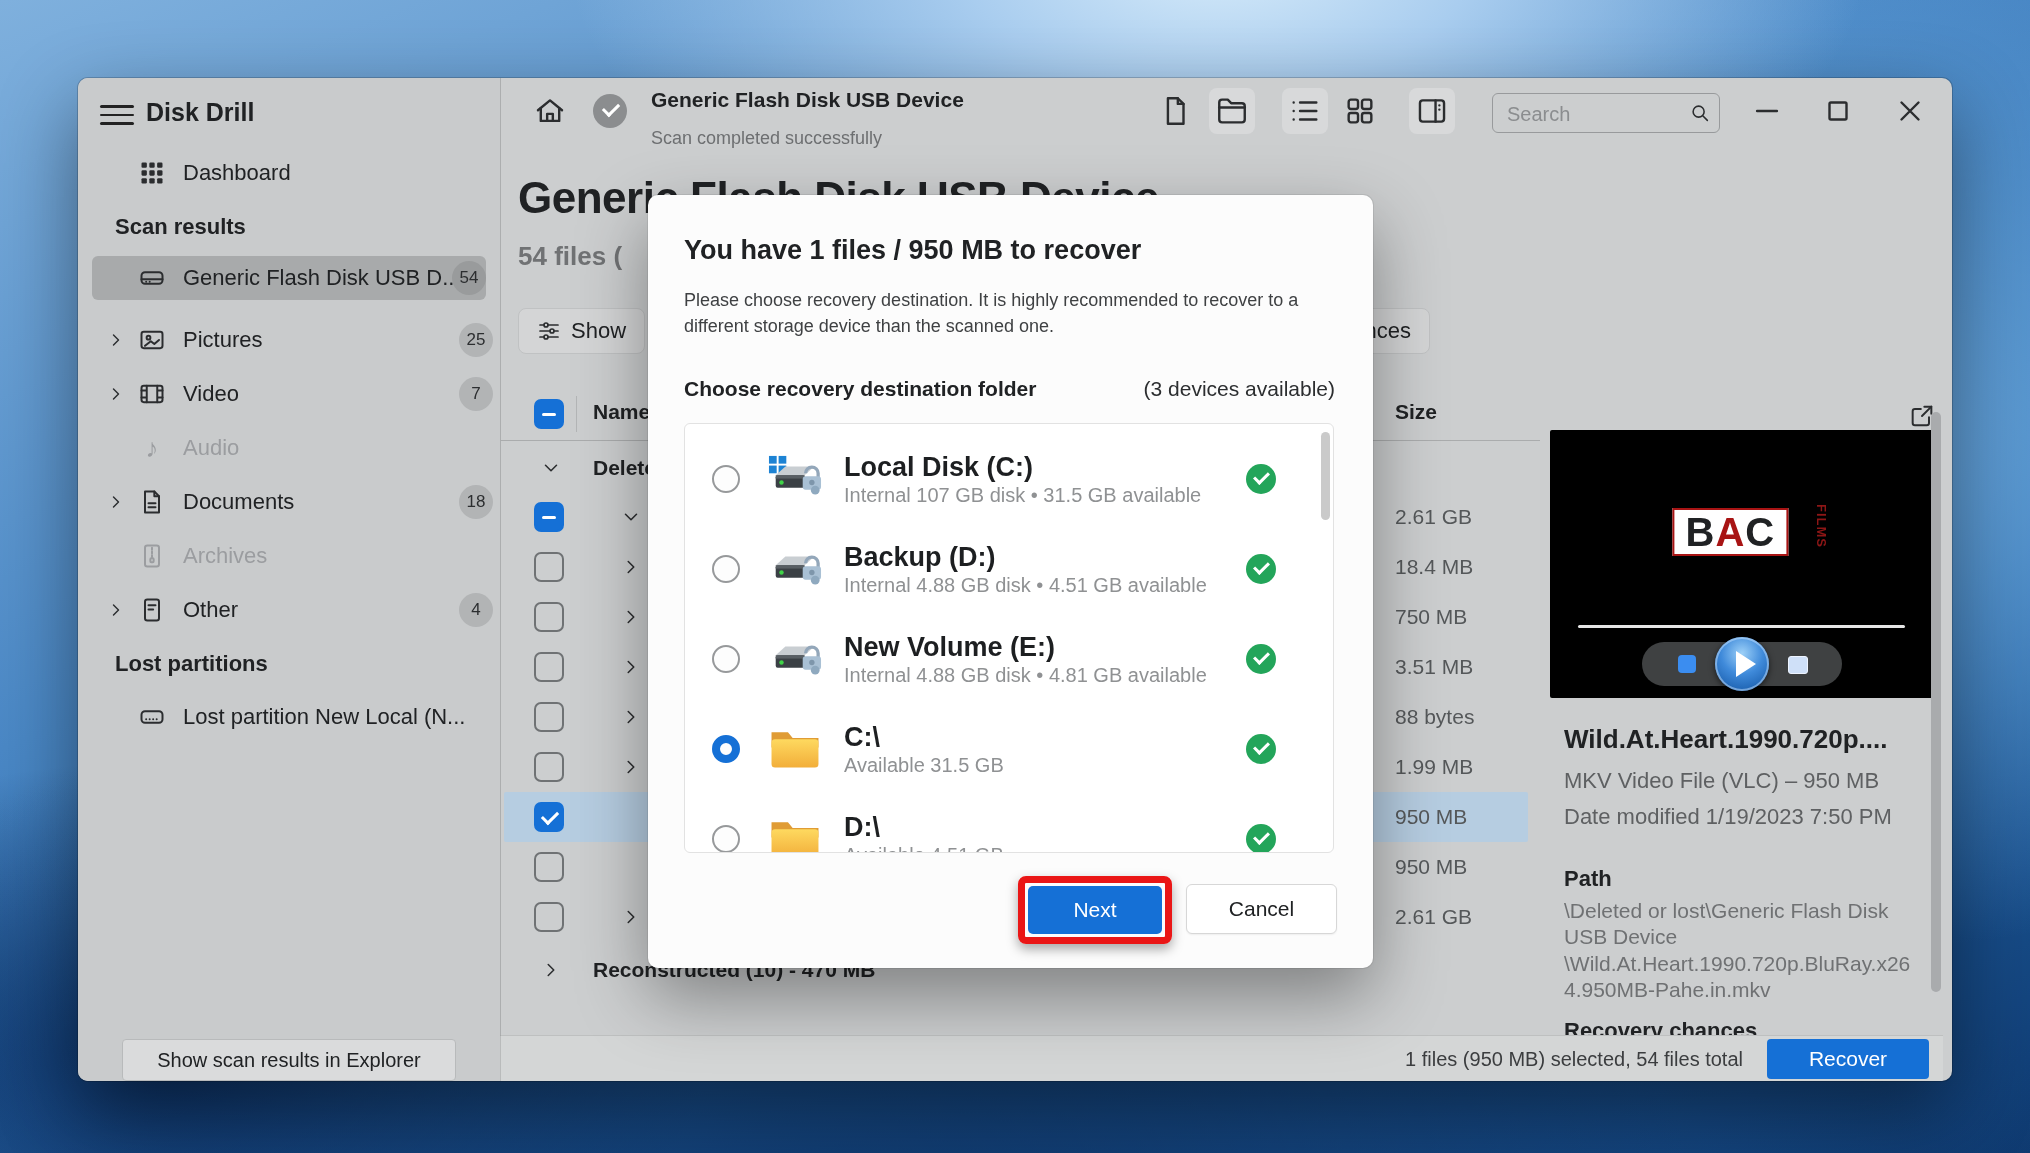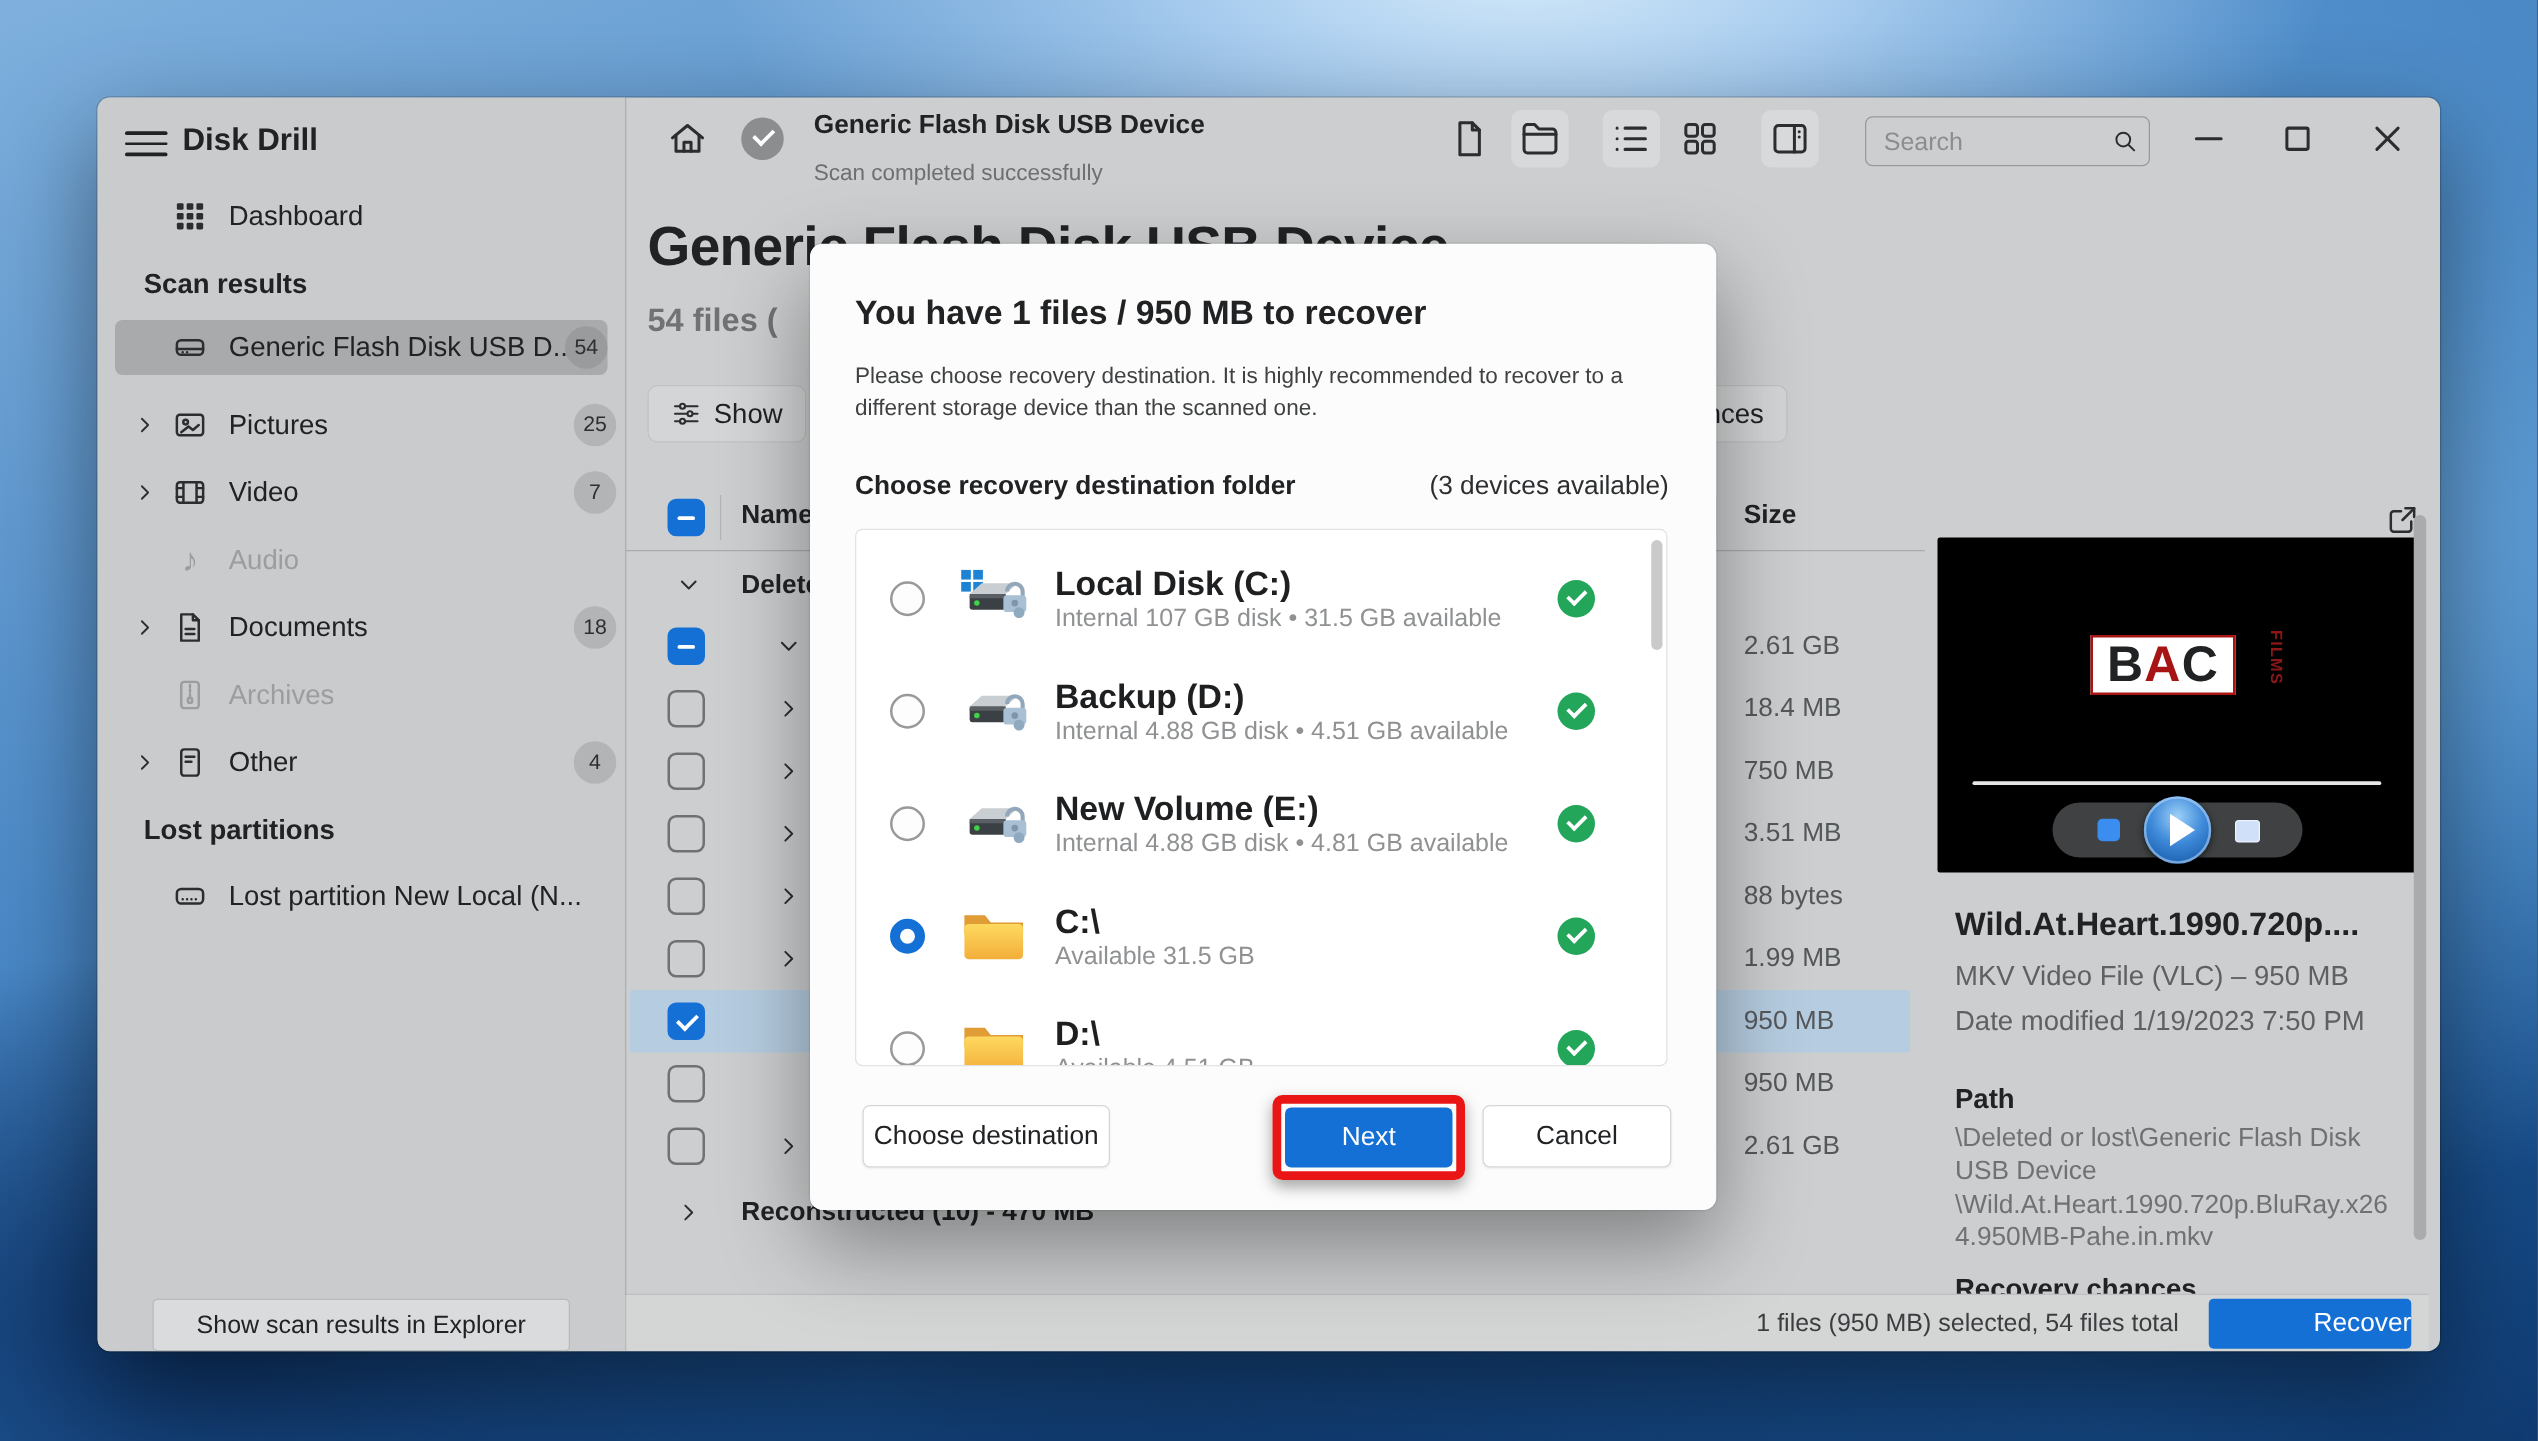--- a/index.html
+++ b/index.html
@@ -87,21 +87,21 @@
   .p-name{position:absolute;left:24px;top:336px;width:350px;font-size:26px;font-weight:700;}
   .p-meta{position:absolute;left:24px;top:380px;font-size:22px;color:#5e6062;}
   .p-date{position:absolute;left:24px;top:416px;font-size:22px;color:#5e6062;}
   .p-pathlbl{position:absolute;left:24px;top:478px;font-size:22px;font-weight:700;}
   .p-path{position:absolute;left:24px;top:510px;width:352px;font-size:21px;line-height:1.25;color:#6f7173;overflow-wrap:anywhere;}
   .p-cut{position:absolute;left:24px;top:630px;font-size:22px;font-weight:700;height:18px;overflow:hidden;}
   .p-scroll{position:absolute;right:2px;top:24px;width:10px;height:580px;background:#a9abad;border-radius:5px;cursor:pointer;}
   
   .footer{position:absolute;left:422px;top:957px;width:1443px;height:46px;background:rgba(255,255,255,.16);border-top:1px solid rgba(0,0,0,.10);}
   .f-sum{position:absolute;right:200px;top:50%;transform:translateY(-50%);font-size:20px;color:#3b3d3f;}
-  .f-recover{position:absolute;right:14px;top:3px;width:162px;height:40px;background:#1570d6;color:#fff;font-size:21px;border:none;border-radius:4px;display:flex;align-items:center;justify-content:flex-end;cursor:pointer;}
+  .f-recover{position:absolute;right:14px;top:3px;width:162px;height:40px;background:#1570d6;color:#fff;font-size:21px;border:none;border-radius:4px;display:flex;align-items:center;justify-content:center;cursor:pointer;}
   
   .modal{position:absolute;left:648px;top:195px;width:725px;height:773px;background:#fcfcfc;border-radius:10px;
     box-shadow:0 28px 70px rgba(0,0,0,.38), 0 0 0 1px rgba(0,0,0,.07);}
   .m-title{position:absolute;left:36px;top:40px;font-size:27px;font-weight:700;}
   .m-desc{position:absolute;left:36px;top:92px;width:648px;font-size:18px;line-height:1.45;color:#3f4143;}
   .m-chooselbl{position:absolute;left:36px;top:182px;font-size:21px;font-weight:700;}
   .m-avail{position:absolute;right:38px;top:182px;font-size:21px;color:#2c2e30;}
   .m-list{position:absolute;left:36px;top:228px;width:650px;height:430px;background:#fff;border:1px solid #e2e2e2;border-radius:6px;overflow:hidden;box-sizing:border-box;}
   .dev{position:absolute;left:0;width:648px;height:90px;cursor:pointer;}
   .radio{position:absolute;left:27px;top:31px;width:28px;height:28px;border:2px solid #97999b;border-radius:50%;box-sizing:border-box;background:#fdfdfd;cursor:pointer;}
@@ -538,23 +538,20 @@
             </svg>
         </span>
         <span class="dname">D:\</span>
         <span class="ddet">Available 4.51 GB</span>
         <span class="gcheck"></span>
       </div>
 
       <div class="m-scroll"></div>
     </div>
 
-    <div class="mbtn" style="left:42px;width:198px">
-      <span>Choose destination</span>
-    </div>
 
     <div class="next-anno">
       <div class="next-btn">
           <span>Next</span>
         </div>
     </div>
 
     <div class="mbtn" style="left:538px;width:151px">
       <span>Cancel</span>
     </div>

